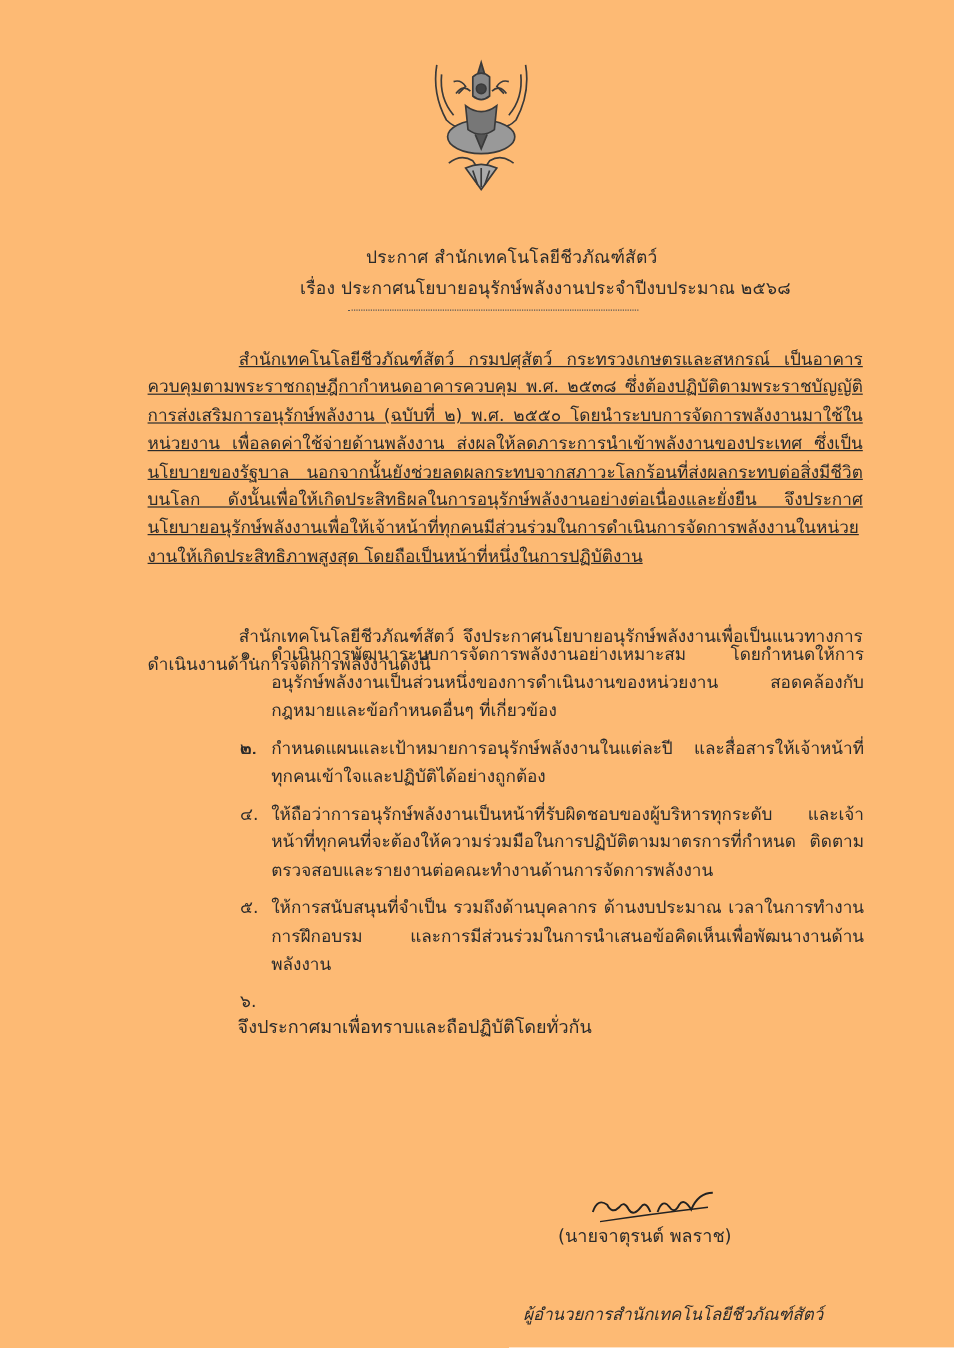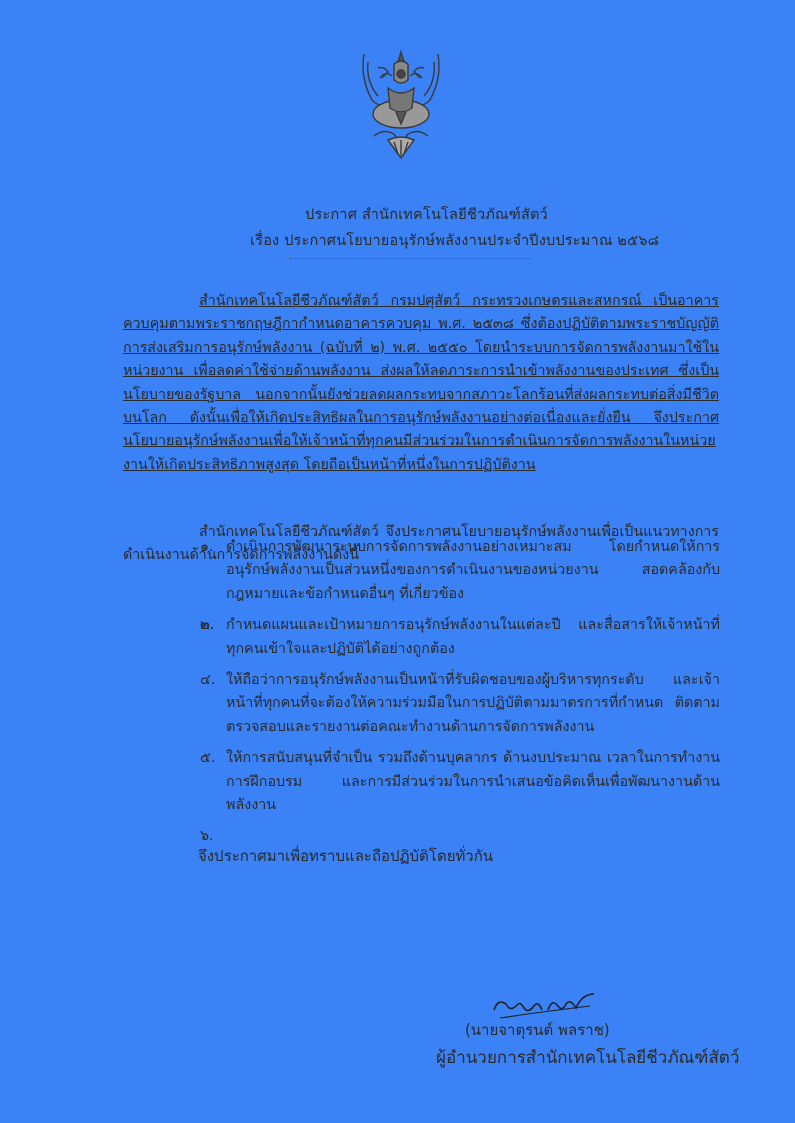--- a/index.html
+++ b/index.html
@@ -1,35 +1,35 @@
 <!DOCTYPE html>
 <html><head>
 <meta charset="utf-8">
 <style>
   html, body { margin:0; padding:0; background:#ffffff; }
   body { width:795px; height:1123px; position:relative; overflow:hidden;
          font-family:"DejaVu Sans", "Liberation Sans", sans-serif; color:#2b2b2b; }
-  .page { position:absolute; left:0; top:0; width:795px; height:1123px; background:#3b82f6; }
+  .page { position:absolute; left:0; top:0; width:795px; height:1123px; background:#fdba74; }
   .emblem { position:absolute; left:358px; top:48px; width:86px; height:112px; }
   .head { position:absolute; left:0; width:795px; font-size:14.5px; letter-spacing:0.2px; white-space:nowrap; }
   .h1 { top:202px; left:305px; }
   .h2 { top:228px; left:250px; }
   .dots { position:absolute; top:258px; left:290px; width:242px; border-bottom:1px dotted #555; }
   .p { position:absolute; left:123px; width:596px; font-size:14.3px; line-height:23.4px; text-align:justify; }
   .p .ind { display:inline-block; width:76px; }
   .p1 { top:289px;text-decoration:underline; }
   .p2 { top:479px;margin-top:41px; }
   .list { position:absolute; left:200px; top:535px; width:520px; margin:0; padding:0; list-style:none; }
   .list li { position:relative; font-size:14.3px; line-height:23.4px; padding-left:26px; margin-bottom:8px; text-align:justify; }
   .list li .num { position:absolute; left:0; top:0; }
   .closing { position:absolute; left:198px; top:844px; font-size:15px; }
   .date { position:absolute; left:405px; top:945px; font-size:14.3px; white-space:nowrap; word-spacing:3px; }
   .sig { position:absolute; left:490px; top:988px; width:110px; height:34px; }
   .signame { position:absolute; left:465px; top:1018px; font-size:15px; white-space:nowrap; }
-  .sigtitle { position:absolute; left:436px; top:1043px; font-size:17px; white-space:nowrap; }
+  .sigtitle { position:absolute; left:436px; top:1084px; font-size:14px; white-space:nowrap;font-style:italic; }
 </style>
 </head>
 <body>
 
 <div class="page">
 
   <svg class="emblem" viewBox="0 0 86 112">
     <g fill="none" stroke="#3a3a3a" stroke-width="1.4">
       <path d="M43 4 L40 14 L46 14 Z" fill="#555"></path>
       <path d="M36 16 Q43 10 50 16 L50 32 Q43 38 36 32 Z" fill="#888"></path>

